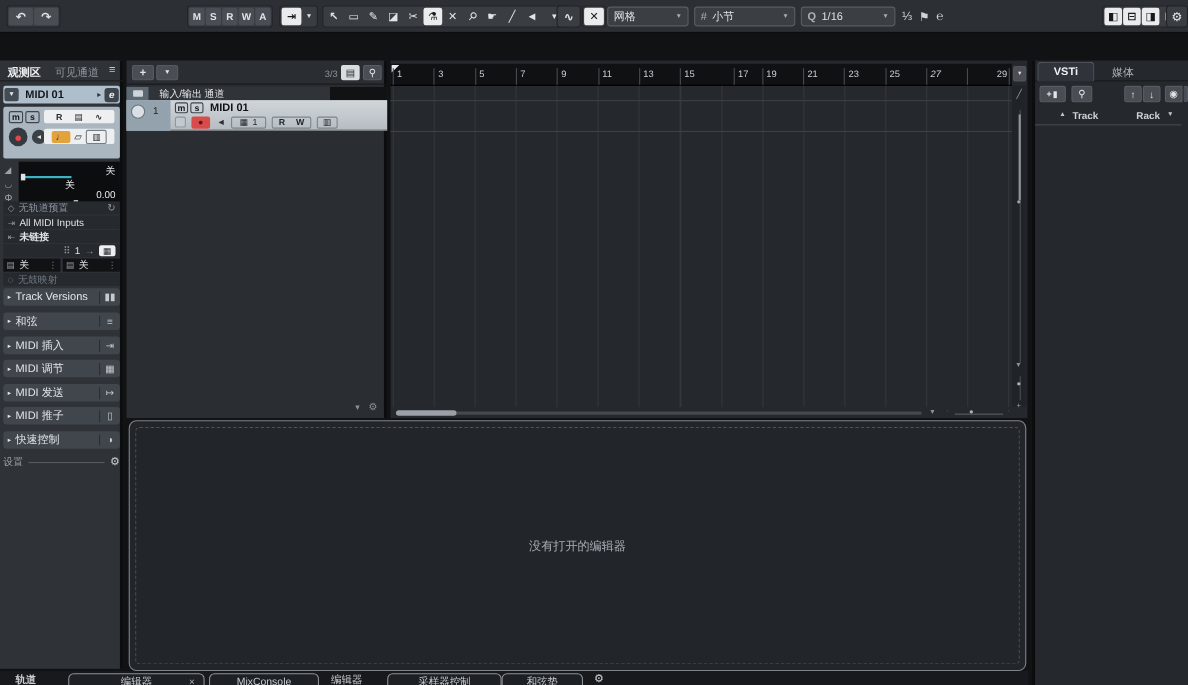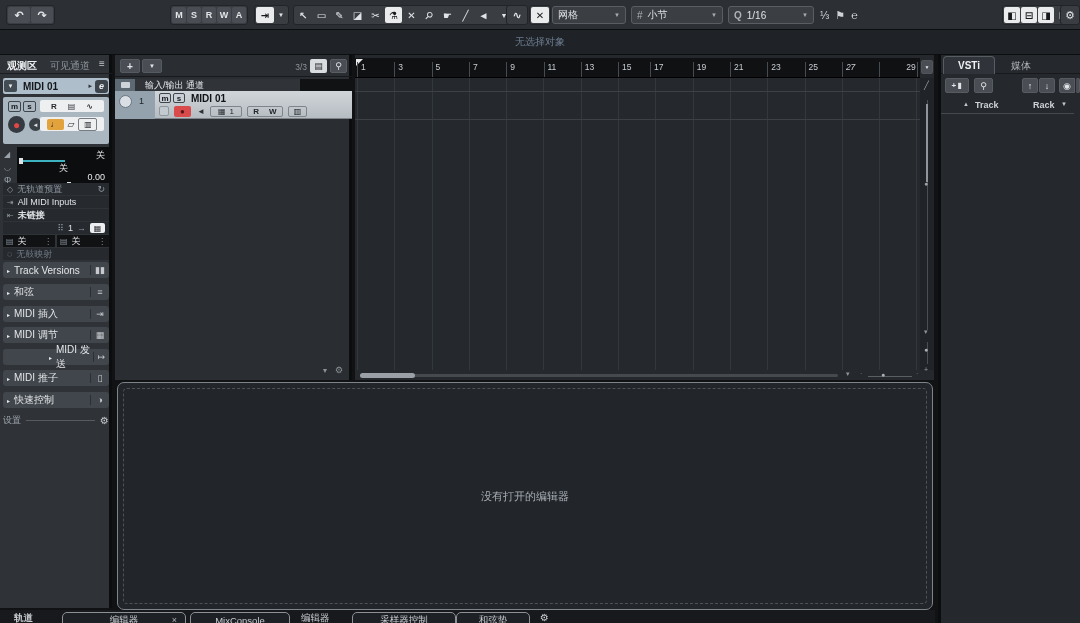--- a/index.html
+++ b/index.html
@@ -95,24 +95,20 @@
       <div class="tbtn on" style="width:16px;font-size:10px;">◧</div>
       <div class="tbtn on" style="width:16px;font-size:10px;">⊟</div>
       <div class="tbtn on" style="width:16px;font-size:10px;">◨</div>
       <div class="tbtn flat" style="width:16px;font-size:10px;">⊡</div>
     </div>
     <div class="ab grp" style="left:1060px;top:5px;height:20px;">
       <div class="tbtn flat" style="width:16px;font-size:11px;">⚙</div>
     </div>
   </div>
 
-  <div class="ab" style="left:0;top:30px;width:1080px;height:25px;background:#1f2226;border-bottom:1px solid #0c0d0f;
-       display:flex;align-items:center;justify-content:center;">
-    <span style="font-size:10px;color:#6e7e92;">无选择对象</span>
-  </div>
 
   <div class="ab" style="left:0;top:55px;width:112px;height:553px;background:#2f3338;border-right:3px solid #0c0d0f;">
     <div class="ab" style="left:0;top:0;width:112px;height:19px;border-bottom:1px solid #1b1d20;">
       <span class="ab txt" style="left:7px;top:4px;font-size:10px;font-weight:bold;color:#eef0f2;">观测区</span>
       <span class="ab txt" style="left:50px;top:4px;font-size:10px;color:#8e959c;">可见通道</span>
       <span class="ab" style="left:99px;top:3px;font-size:10px;color:#c3c7cb;">≡</span>
     </div>
 
     <div class="ab" style="left:3px;top:23px;width:106px;height:16px;background:#aebecb;border-radius:2px;display:flex;align-items:center;">
       <span style="background:#434b53;color:#e8eaec;font-size:6px;width:13px;height:12px;margin-left:1px;border-radius:2px;display:flex;align-items:center;justify-content:center;">▼</span>
@@ -206,21 +202,21 @@
     <div class="ab sechdr" style="left:3px;top:251px;width:106px;height:16px;">
       <span style="font-size:6px;margin:0 4px;">▸</span>
       <span>MIDI 插入</span>
       <span class="secico">⇥</span>
     </div>
     <div class="ab sechdr" style="left:3px;top:272px;width:106px;height:16px;">
       <span style="font-size:6px;margin:0 4px;">▸</span>
       <span>MIDI 调节</span>
       <span class="secico">▦</span>
     </div>
-    <div class="ab sechdr" style="left:3px;top:294px;width:106px;height:16px;padding-left:42px;">
+    <div class="ab sechdr" style="left:3px;top:294px;width:106px;height:16px;">
       <span style="font-size:6px;margin:0 4px;">▸</span>
       <span>MIDI 发送</span>
       <span class="secico">↦</span>
     </div>
     <div class="ab sechdr" style="left:3px;top:315px;width:106px;height:16px;">
       <span style="font-size:6px;margin:0 4px;">▸</span>
       <span>MIDI 推子</span>
       <span class="secico">▯</span>
     </div>
     <div class="ab sechdr" style="left:3px;top:337px;width:106px;height:16px;">
@@ -289,21 +285,21 @@
     <div class="ab" style="left:0;top:3px;width:565px;height:20px;background:#0f1113;overflow:hidden;border-bottom:1px solid #000;">
       <div class="ab" style="left:1px;top:1px;width:0;height:0;border-top:7px solid #e8eaec;border-right:7px solid transparent;"></div>
       <span class="tick" style="left:2px;">1</span>
       <span class="tick" style="left:39.3px;">3</span>
       <span class="tick" style="left:76.6px;">5</span>
       <span class="tick" style="left:113.9px;">7</span>
       <span class="tick" style="left:151.2px;">9</span>
       <span class="tick" style="left:188.5px;">11</span>
       <span class="tick" style="left:225.8px;">13</span>
       <span class="tick" style="left:263.1px;">15</span>
-      <span class="tick" style="left:295px;">17</span>
+      <span class="tick" style="left:312px;">17</span>
       <span class="tick" style="left:337.7px;">19</span>
       <span class="tick" style="left:375px;">21</span>
       <span class="tick" style="left:412.3px;">23</span>
       <span class="tick" style="left:449.6px;">25</span>
       <span class="tick" style="left:486.9px;font-style:italic;">27</span>
       <span class="tick" style="left:524.2px;padding-left:26px;">29</span>
       <span class="tick" style="left:561.5px;">3</span>
     </div>
     <div class="ab tbtn" style="left:566px;top:5px;width:12px;height:14px;border:1px solid #515559;font-size:5px;">▼</div>
 

